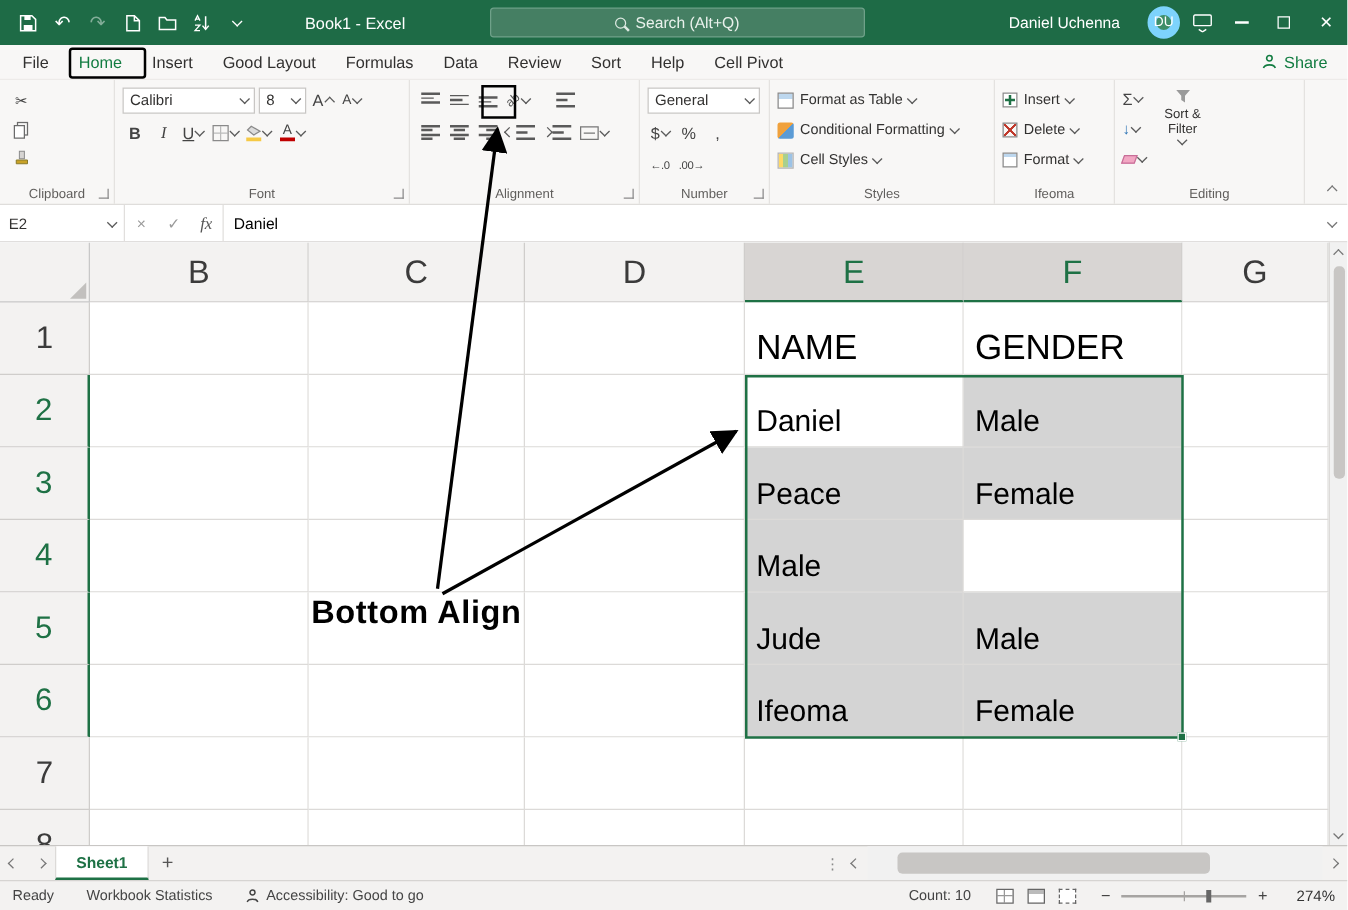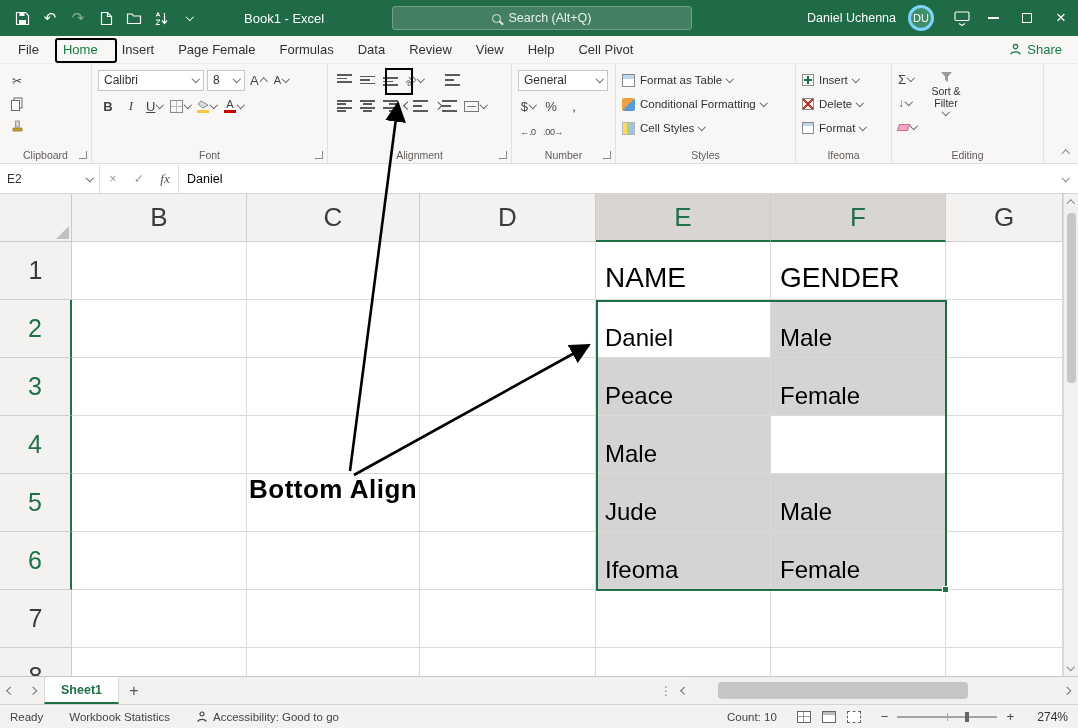--- a/index.html
+++ b/index.html
@@ -18,24 +18,24 @@
   .wtitle { font-size:13px; margin-left:40px; white-space:nowrap; }
   .search { position:absolute; left:392px; top:6px; width:300px; height:24px;
             background:#457F63; border:1px solid #6FA189; border-radius:3px;
             display:flex; align-items:center; justify-content:center; gap:7px;
             font-size:12.5px; color:#E9F1EC; }
   .searchicon { width:9px; height:9px; border:1.6px solid #DDE9E2; border-radius:50%;
                 position:relative; flex:none; }
   .searchicon::after { content:""; position:absolute; width:5px; height:1.6px;
                 background:#DDE9E2; transform:rotate(45deg); right:-4px; bottom:-2px; }
   .tb-right { margin-left:auto; display:flex; align-items:center; height:100%; }
-  .uname { font-size:12.5px; margin-right:12px; }
+  .uname { font-size:12.5px; margin-right:22px; }
   .avatar { width:26px; height:26px; border-radius:50%; background:#3E8E68;
-            border:3px solid #7dd3fc; display:flex; align-items:center; justify-content:center;
-            font-size:11px; margin-right:14px; }
+            border:7px solid #7dd3fc; display:flex; align-items:center; justify-content:center;
+            font-size:11px; margin-right:4px; }
   .minico { width:11px; height:1.5px; background:#fff; display:inline-block; }
   .maxico { width:10px; height:10px; border:1.2px solid #fff; display:inline-block; }
   .closeico { font-size:17px; }
 
   
   .chev { width:5.5px; height:5.5px; border-right:1.4px solid #5A5A5A;
           border-bottom:1.4px solid #5A5A5A; display:inline-block; flex:none; }
   .chev.d { transform:rotate(45deg); margin-top:-2px; }
   .chev.u { transform:rotate(-135deg); margin-bottom:-3px; }
   .chev.l { transform:rotate(135deg); }
@@ -286,25 +286,25 @@
     <div class="tbtn win">
         <span class="closeico">×</span>
       </div>
   </div>
 </header>
 
 <nav class="tabrow">
   <div class="tab">File</div>
   <div class="tab active">Home</div>
   <div class="tab">Insert</div>
-  <div class="tab">Page Female</div>
+  <div class="tab">Good Layout</div>
   <div class="tab">Formulas</div>
   <div class="tab">Data</div>
   <div class="tab">Review</div>
-  <div class="tab">View</div>
+  <div class="tab">Sort</div>
   <div class="tab">Help</div>
   <div class="tab">Cell Pivot</div>
   <div class="share">
     <svg width="13" height="13" viewBox="0 0 13 13">
         <circle cx="6.5" cy="3.6" r="2.2" fill="none" stroke="#127C41" stroke-width="1.3"></circle>
         <path d="M1.8 11.4c.9-3.4 8.5-3.4 9.4 0" fill="none" stroke="#127C41" stroke-width="1.3"></path>
       </svg>
     <span>Share</span>
   </div>
 </nav>

